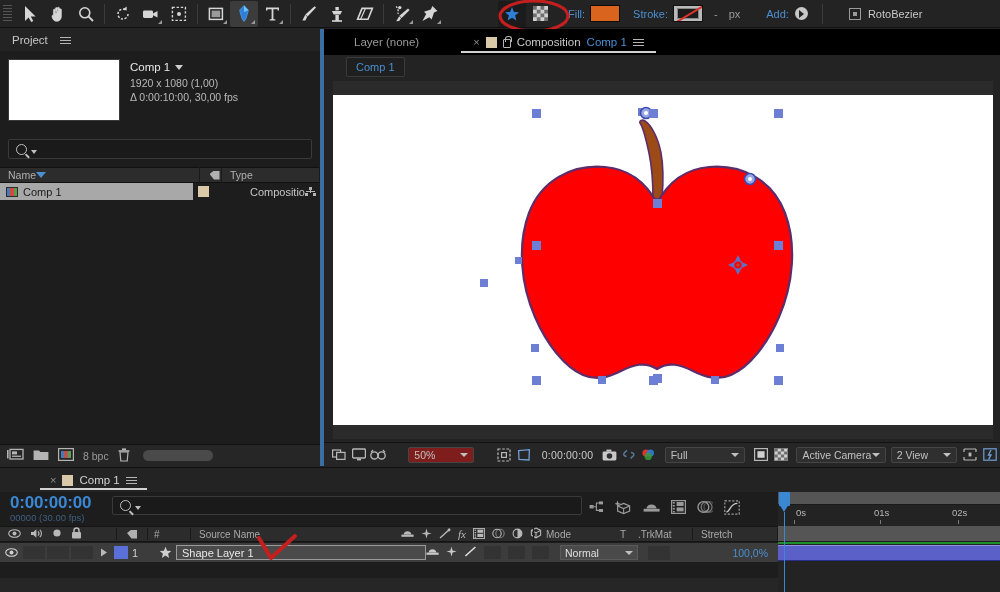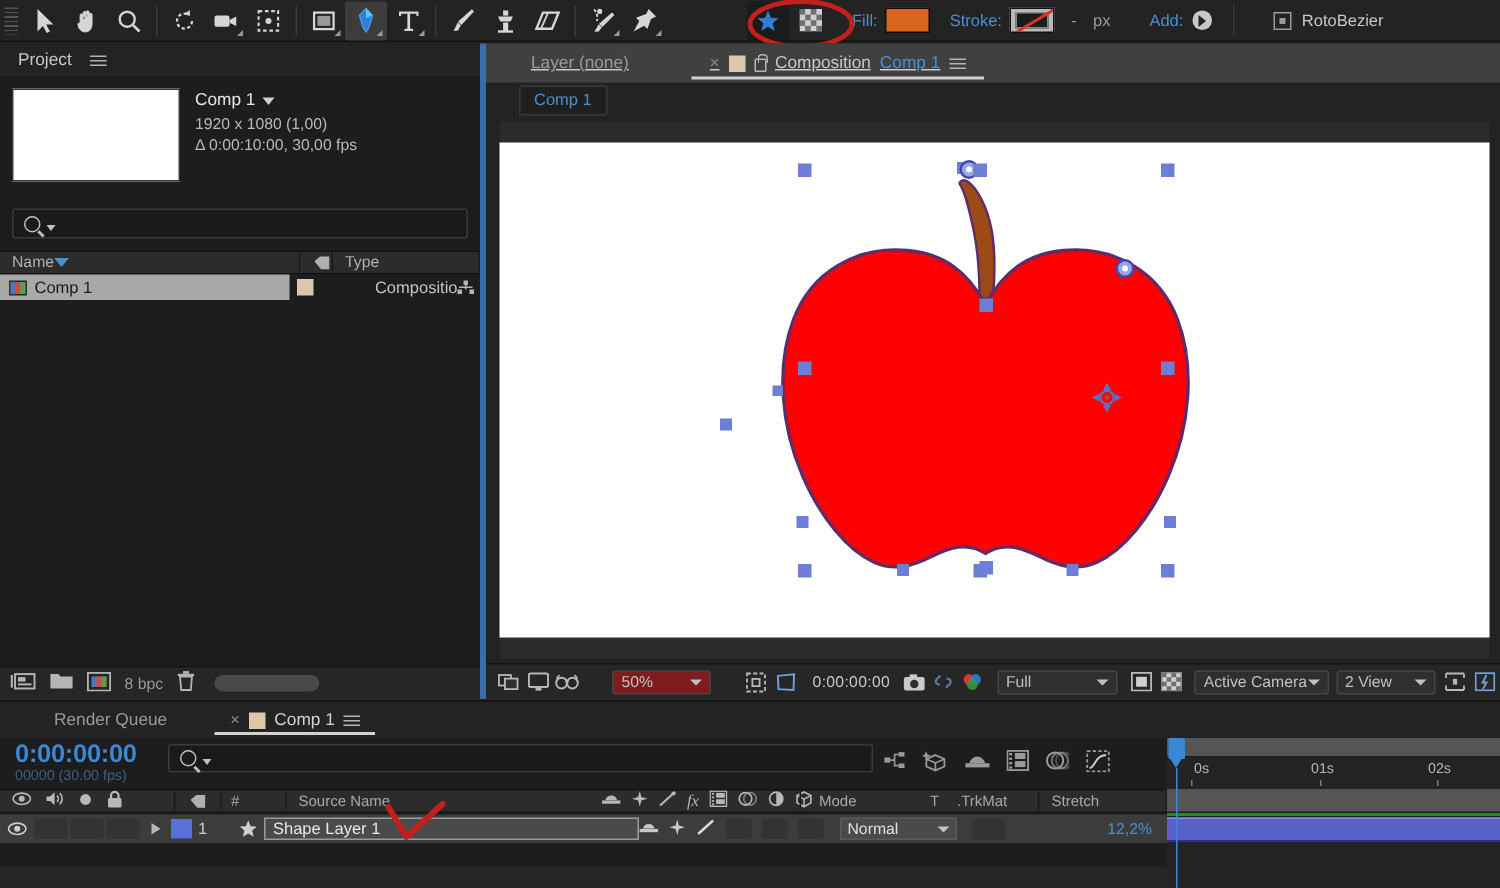--- a/index.html
+++ b/index.html
@@ -94,21 +94,21 @@
   .hier{width:11px;height:9px;position:relative;}
   .hier i{position:absolute;background:#b4b4b4;}
 
   .proj-foot{position:absolute;left:0;bottom:0;width:100%;height:22px;background:#262626;
     border-top:1px solid #111;display:flex;align-items:center;gap:9px;padding-left:7px;}
   .bpc{font-size:10.5px;color:#9a9a9a;}
   .pill{width:70px;height:11px;border-radius:6px;background:#4a4a4a;margin-left:4px;}
 
   
   .comp{position:absolute;left:324px;top:29px;width:676px;height:437px;background:#232323;}
-  .comp-tabs{height:26px;background:#404040;display:flex;align-items:flex-start;padding-left:18px;gap:0;text-decoration:underline;}
+  .comp-tabs{height:26px;background:#000000;display:flex;align-items:flex-start;padding-left:18px;gap:0;}
   .ctab{display:flex;align-items:center;gap:6px;padding:0 12px;height:26px;font-size:11.5px;color:#9a9a9a;position:relative;}
   .ctab.active{color:#c8c8c8;}
   .ctab.active::after{content:"";position:absolute;left:0;bottom:2px;width:100%;height:2px;background:#d2d2d2;}
   .xbtn{font-size:11px;color:#8e8e8e;}
   .tabsq{width:11px;height:11px;background:#d9c9a8;}
   .lockico{width:8px;height:9px;border:1px solid #b5b5b5;border-radius:1px;position:relative;margin-top:2px;}
   .lockico::before{content:"";position:absolute;left:1px;top:-4px;width:5px;height:5px;border:1px solid #b5b5b5;border-bottom:none;border-radius:3px 3px 0 0;}
   .blue{color:#4a8fd1;}
 
   .breadcrumbs{height:24px;display:flex;align-items:center;padding-left:22px;}
@@ -641,23 +641,20 @@
             <rect x="0.8" y="0.8" width="12.4" height="11.4" fill="none" stroke="#6f9fd6" stroke-width="1.2"></rect>
             <path d="M8 2 L5.4 7 H8 L5.6 11.4" fill="none" stroke="#6f9fd6" stroke-width="1.3"></path>
           </svg>
       </span>
     </div>
   </div>
 
   <div class="timeline">
 
     <div class="tl-tabs">
-      <div class="tl-tab">
-        <span>Render Queue</span>
-      </div>
       <div style="width:14px"></div>
       <div class="tl-tab active">
         <span class="xbtn">×</span>
         <span class="tabsq"></span>
         <span>Comp 1</span>
         <span class="hamb">
             <i></i>
             <i></i>
             <i></i>
           </span>
@@ -873,21 +870,21 @@
         </span>
         <span class="swblank"></span>
         <span class="swblank"></span>
         <span class="swblank"></span>
       </span>
       <span class="modebox">
         <span>Normal</span>
         <span class="selcaret"></span>
       </span>
       <span class="trkbox"></span>
-      <span class="stretch">12,2%</span>
+      <span class="stretch">100,0%</span>
     </div>
 
     <div class="trackarea">
       <div class="workarea"></div>
       <div class="greenline"></div>
       <div class="layerbar"></div>
       <div class="phline" style="left:6px;top:0;height:67px"></div>
     </div>
 
     <div class="tlfoot"></div>

